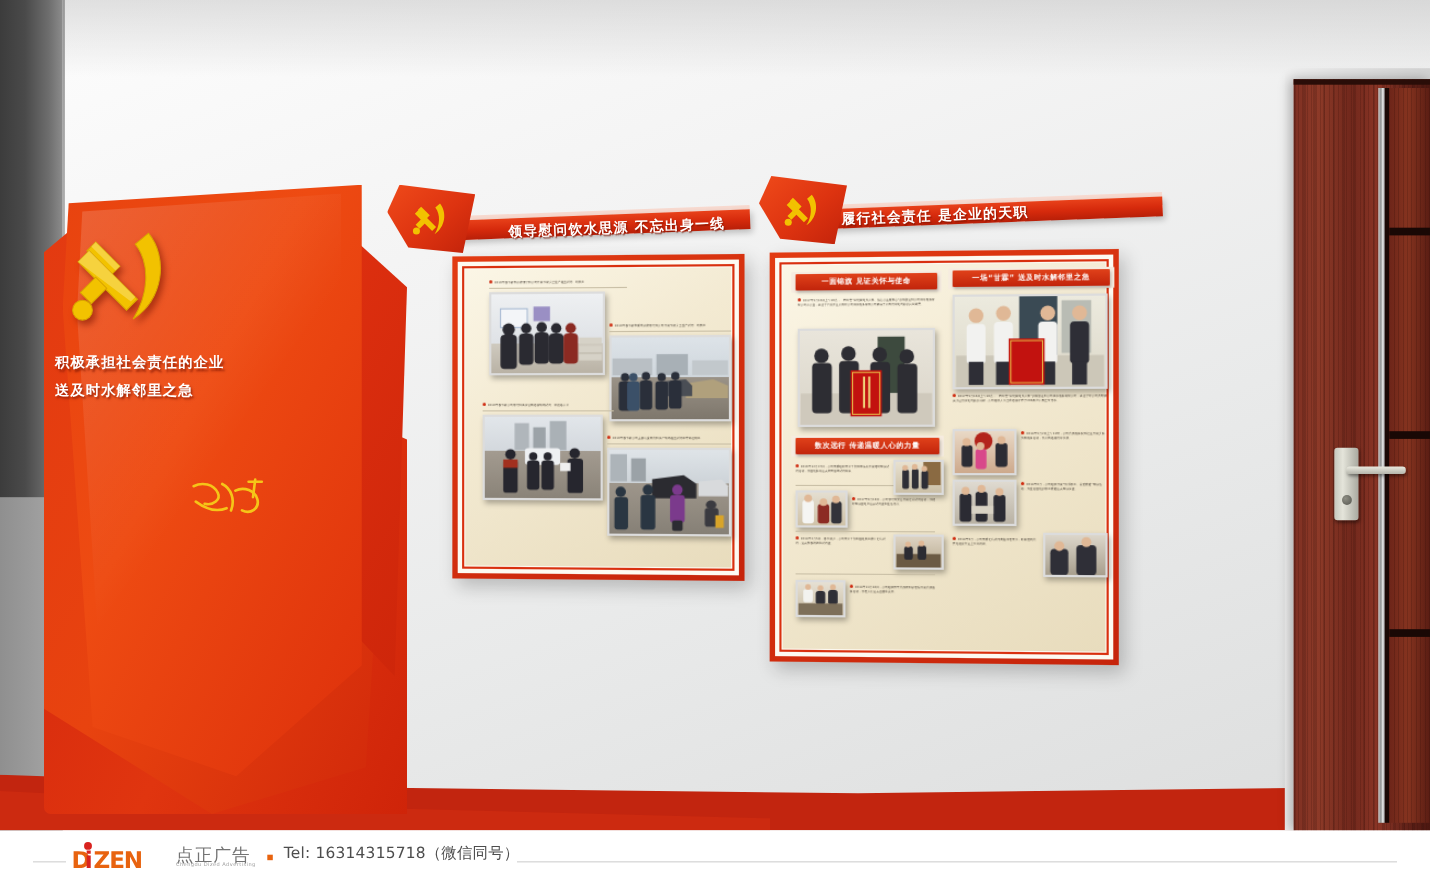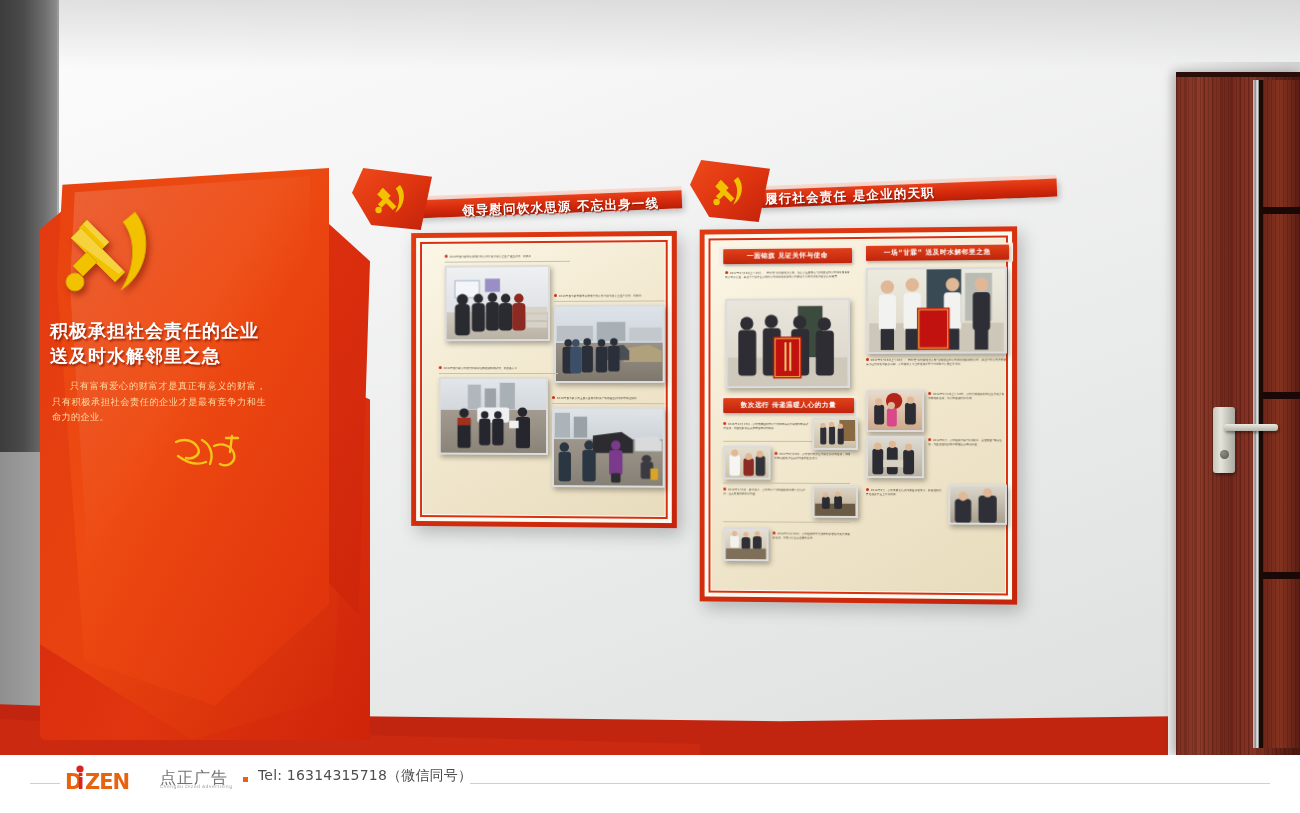--- a/index.html
+++ b/index.html
@@ -43,21 +43,21 @@
         background:linear-gradient(120deg,#e03110 0%,#cb2409 100%);
         clip-path:polygon(0 2%,100% 16%,86% 84%,0 70%);}
   .red-highlight{position:absolute;left:30px;top:8px;width:240px;height:545px;
         background:linear-gradient(125deg,rgba(255,255,255,.16),rgba(255,255,255,0) 48%);
         clip-path:polygon(2% 3%,100% 0,100% 78%,58% 96%,10% 88%,0 20%);}
 
   .emblem{position:absolute;left:57px;top:198px;width:100px;height:112px;}
   .emblem svg{width:100%;height:100%;filter:drop-shadow(3px 4px 3px rgba(120,18,0,.55));}
 
   .poster-title{position:absolute;left:50px;top:318px;width:250px;
-        color:#fff;font-weight:bold;font-size:18px;line-height:25px;
+        color:#fff;font-weight:bold;font-size:13px;line-height:25px;
         letter-spacing:1px;text-shadow:1.5px 2px 2px rgba(130,24,4,.75);}
   .poster-body{position:absolute;left:52px;top:378px;width:214px;
         color:#ffd9a0;font-size:9.2px;line-height:15.5px;letter-spacing:.3px;
         text-indent:18px;text-align:justify;}
   .poster-sign{position:absolute;left:168px;top:432px;width:80px;height:44px;}
   .poster-sign svg{width:100%;height:100%;}
 
   
   .banner{position:absolute;}
   .banner .bar{position:absolute;left:0;top:0;width:100%;height:100%;
@@ -180,21 +180,20 @@
         <path d="M30 22 L52 44 L48 48 L26 26 Z"></path>
         <path d="M14 40 L24 30 L66 72 L62 76 Z"></path>
       </g>
     </svg>
   </div>
 
   <div class="poster-title">
     <div>积极承担社会责任的企业</div>
     <div>送及时水解邻里之急</div>
   </div>
-  <div class="poster-body">只有富有爱心的财富才是真正有意义的财富，只有积极承担社会责任的企业才是最有竞争力和生命力的企业。</div>
   <div class="poster-sign">
     <svg viewBox="0 0 80 44">
       <g fill="none" stroke="#f5c518" stroke-width="2.4" stroke-linecap="round">
         <path d="M8 10 C16 6 26 8 30 16 C33 22 26 28 18 26"></path>
         <path d="M10 24 C18 30 28 34 38 30"></path>
         <path d="M34 8 C42 12 46 22 42 32"></path>
         <path d="M46 14 C54 10 64 14 66 22 C68 30 60 36 52 32"></path>
         <path d="M58 6 L70 6"></path>
         <path d="M64 4 L62 20"></path>
       </g>

